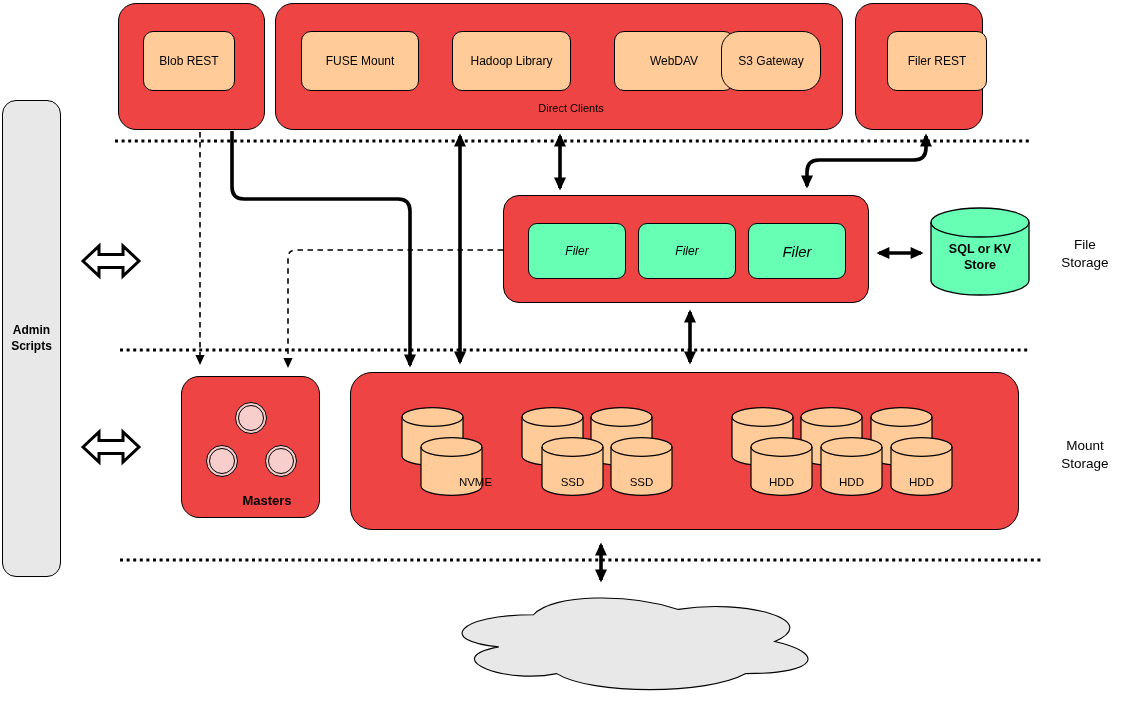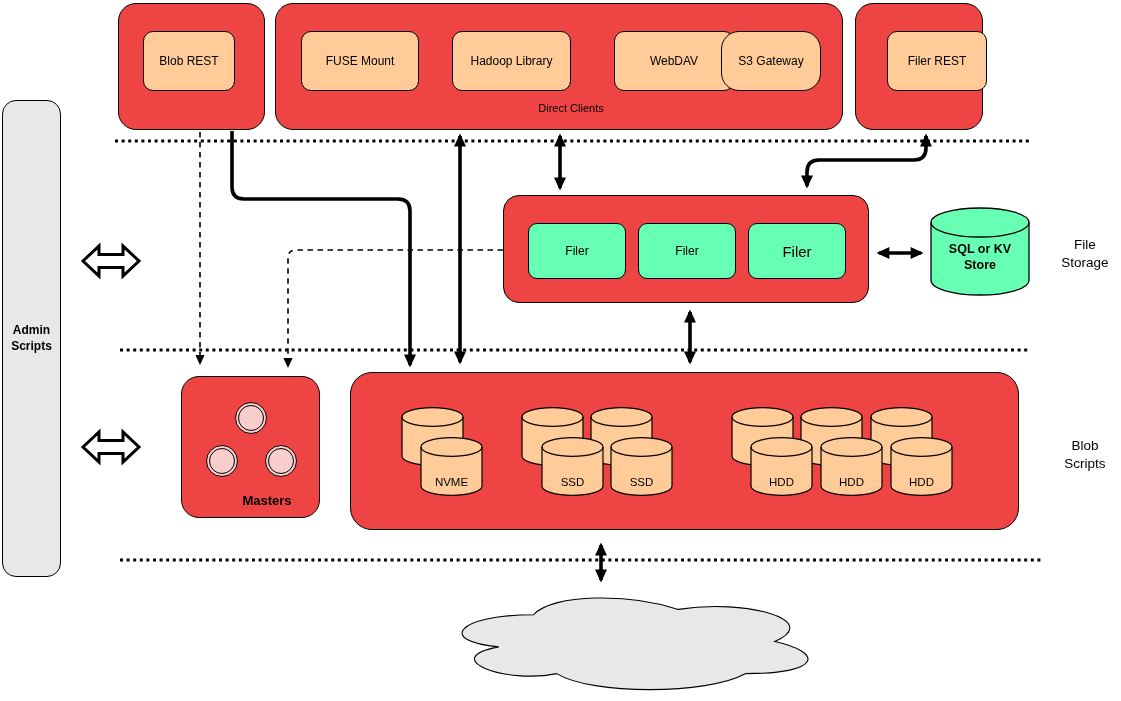--- a/index.html
+++ b/index.html
@@ -92,21 +92,21 @@
     </div>
     <div class="caption" style="left:245px;top:98px;width:100px;">Direct Clients</div>
   </div>
 
   <div class="group" style="left:855px;top:3px;width:128px;height:127px;">
     <div class="obox" style="left:31px;top:27px;width:100px;height:60px;">
       <span>Filer REST</span>
     </div>
   </div>
 
-  <div class="group" style="left:503px;top:195px;width:366px;height:108px;border-radius:16px;">
+  <div class="group" style="left:503px;top:195px;width:366px;height:108px;border-radius:16px;font-style:italic;">
     <div class="gbox" style="left:24px;top:27px;width:98px;height:56px;">
       <span>Filer</span>
     </div>
     <div class="gbox" style="left:134px;top:27px;width:98px;height:56px;">
       <span>Filer</span>
     </div>
     <div class="gbox big" style="left:244px;top:27px;width:98px;height:56px;">
       <span>Filer</span>
     </div>
   </div>
@@ -115,38 +115,38 @@
     <svg width="100" height="89" viewBox="0 0 100 89">
       <path d="M1,15.5 a49,14.5 0 0 1 98,0 v58 a49,14.5 0 0 1 -98,0 z" fill="#66ffb3" stroke="#000" stroke-width="1.3"></path>
       <path d="M1,15.5 a49,14.5 0 0 0 98,0" fill="none" stroke="#000" stroke-width="1.3"></path>
     </svg>
     <div class="sql-cyl-label">
         <span>SQL or KV Store</span>
       </div>
   </div>
 
   <div class="side-label" style="left:1050px;top:236px;width:70px;">File Storage</div>
-  <div class="side-label" style="left:1050px;top:437px;width:70px;">Blob Scripts</div>
+  <div class="side-label" style="left:1050px;top:437px;width:70px;">Mount Storage</div>
 
   <div class="group" style="left:181px;top:376px;width:139px;height:142px;">
     <div class="node-circle" style="left:53px;top:25px;"></div>
     <div class="node-circle" style="left:24px;top:68px;"></div>
     <div class="node-circle" style="left:83px;top:68px;"></div>
     <div class="masters-label">Masters</div>
   </div>
 
   <div class="group" style="left:350px;top:372px;width:669px;height:158px;border-radius:22px;">
 
     <div class="cyl" style="left:50px;top:34px;width:63px;height:60px;">
       <svg width="63" height="60" viewBox="0 0 63 60">
           <path d="M1,10 a30.5,9.3 0 0 1 61,0 v39 a30.5,9.3 0 0 1 -61,0 z" fill="#ffcc99" stroke="#000" stroke-width="1.2"></path>
           <path d="M1,10 a30.5,9.3 0 0 0 61,0" fill="none" stroke="#000" stroke-width="1.2"></path>
         </svg>
     </div>
-    <div class="cyl" style="left:69px;top:64px;width:63px;height:60px;">
+    <div class="cyl" style="left:69px;top:64px;width:63px;height:60px;padding-left:48px;">
       <svg width="63" height="60" viewBox="0 0 63 60">
           <path d="M1,10 a30.5,9.3 0 0 1 61,0 v39 a30.5,9.3 0 0 1 -61,0 z" fill="#ffcc99" stroke="#000" stroke-width="1.2"></path>
           <path d="M1,10 a30.5,9.3 0 0 0 61,0" fill="none" stroke="#000" stroke-width="1.2"></path>
         </svg>
       <span class="cyl-label">NVME</span>
     </div>
 
     <div class="cyl" style="left:170px;top:34px;width:63px;height:60px;">
       <svg width="63" height="60" viewBox="0 0 63 60">
           <path d="M1,10 a30.5,9.3 0 0 1 61,0 v39 a30.5,9.3 0 0 1 -61,0 z" fill="#ffcc99" stroke="#000" stroke-width="1.2"></path>

